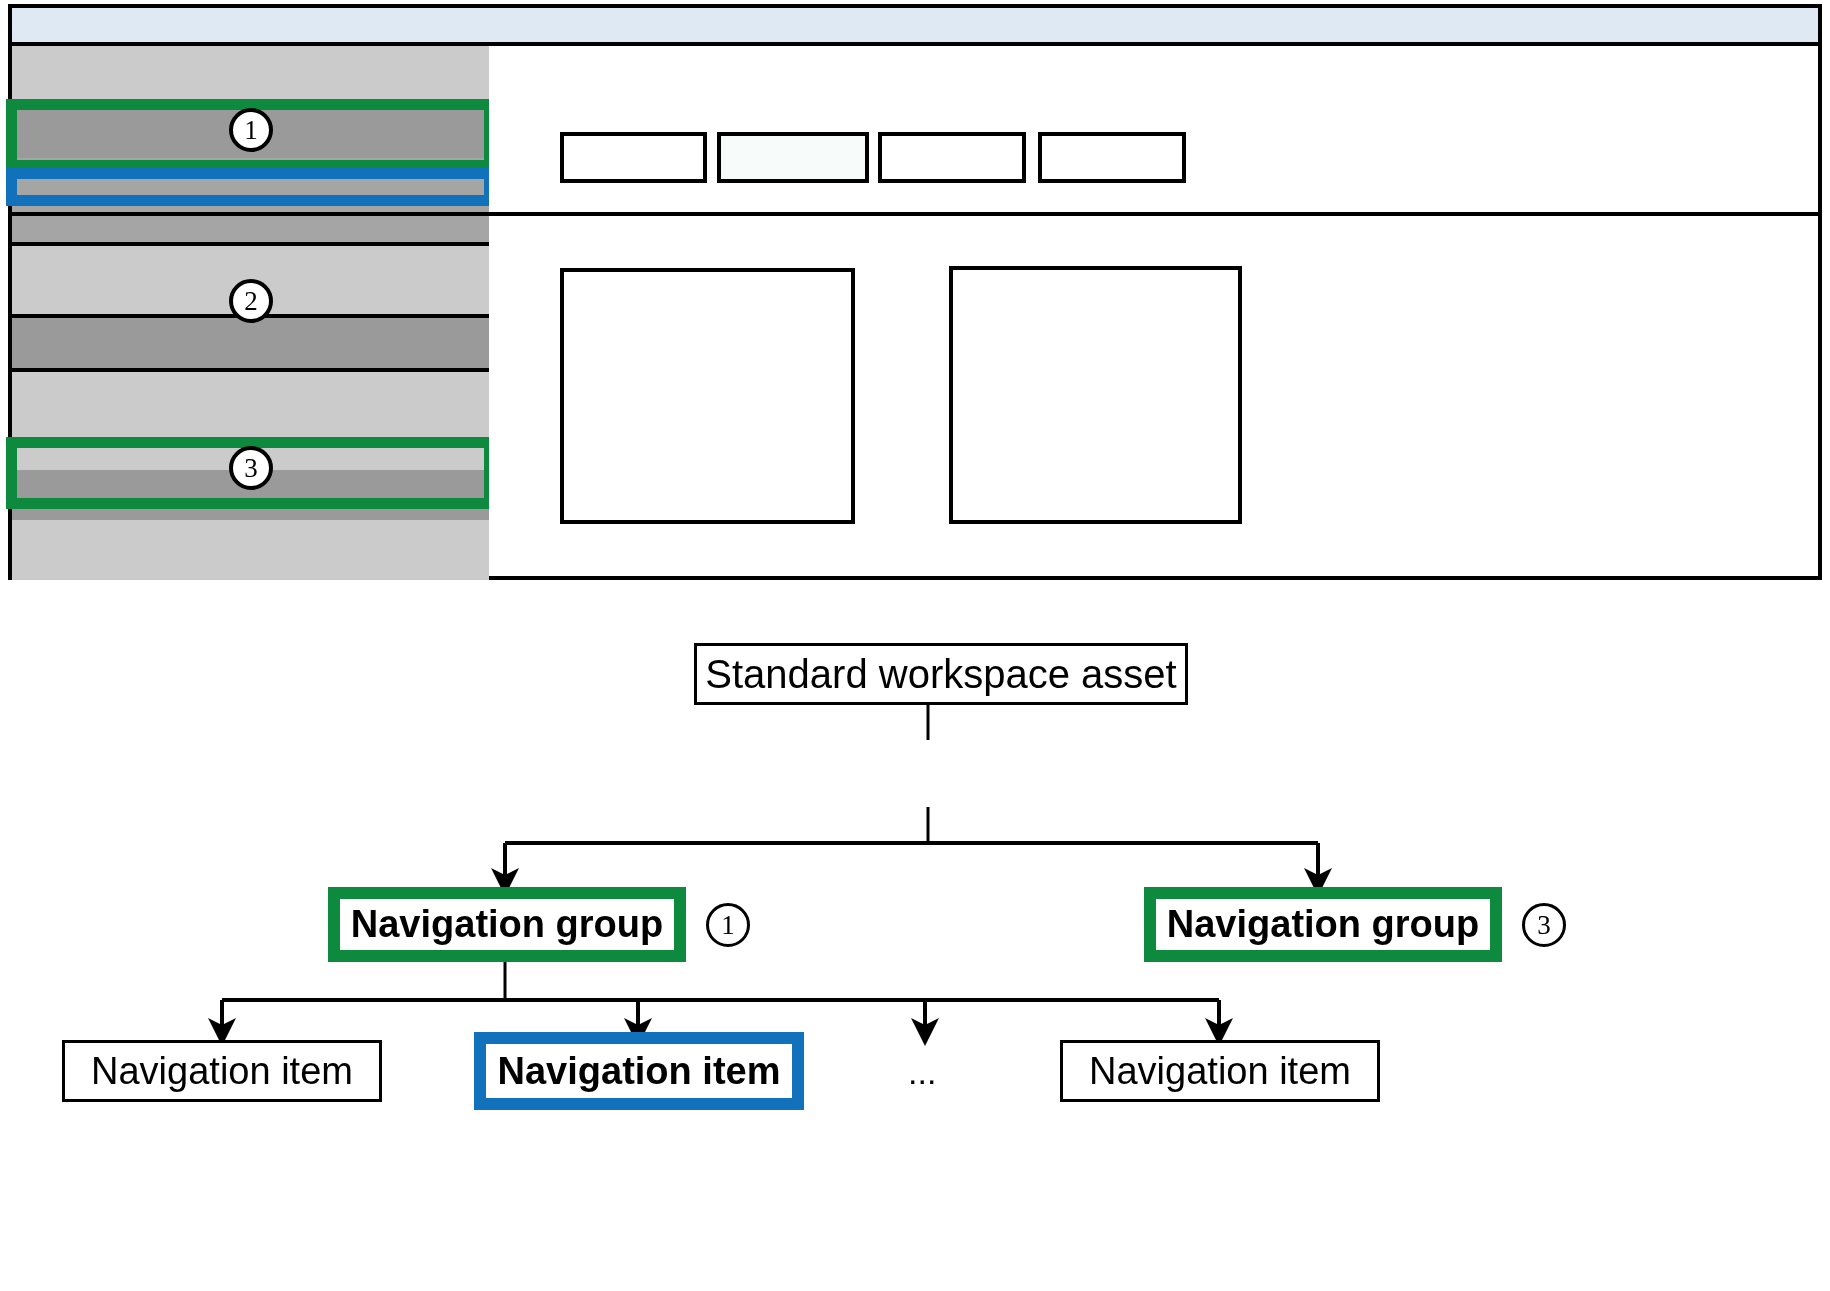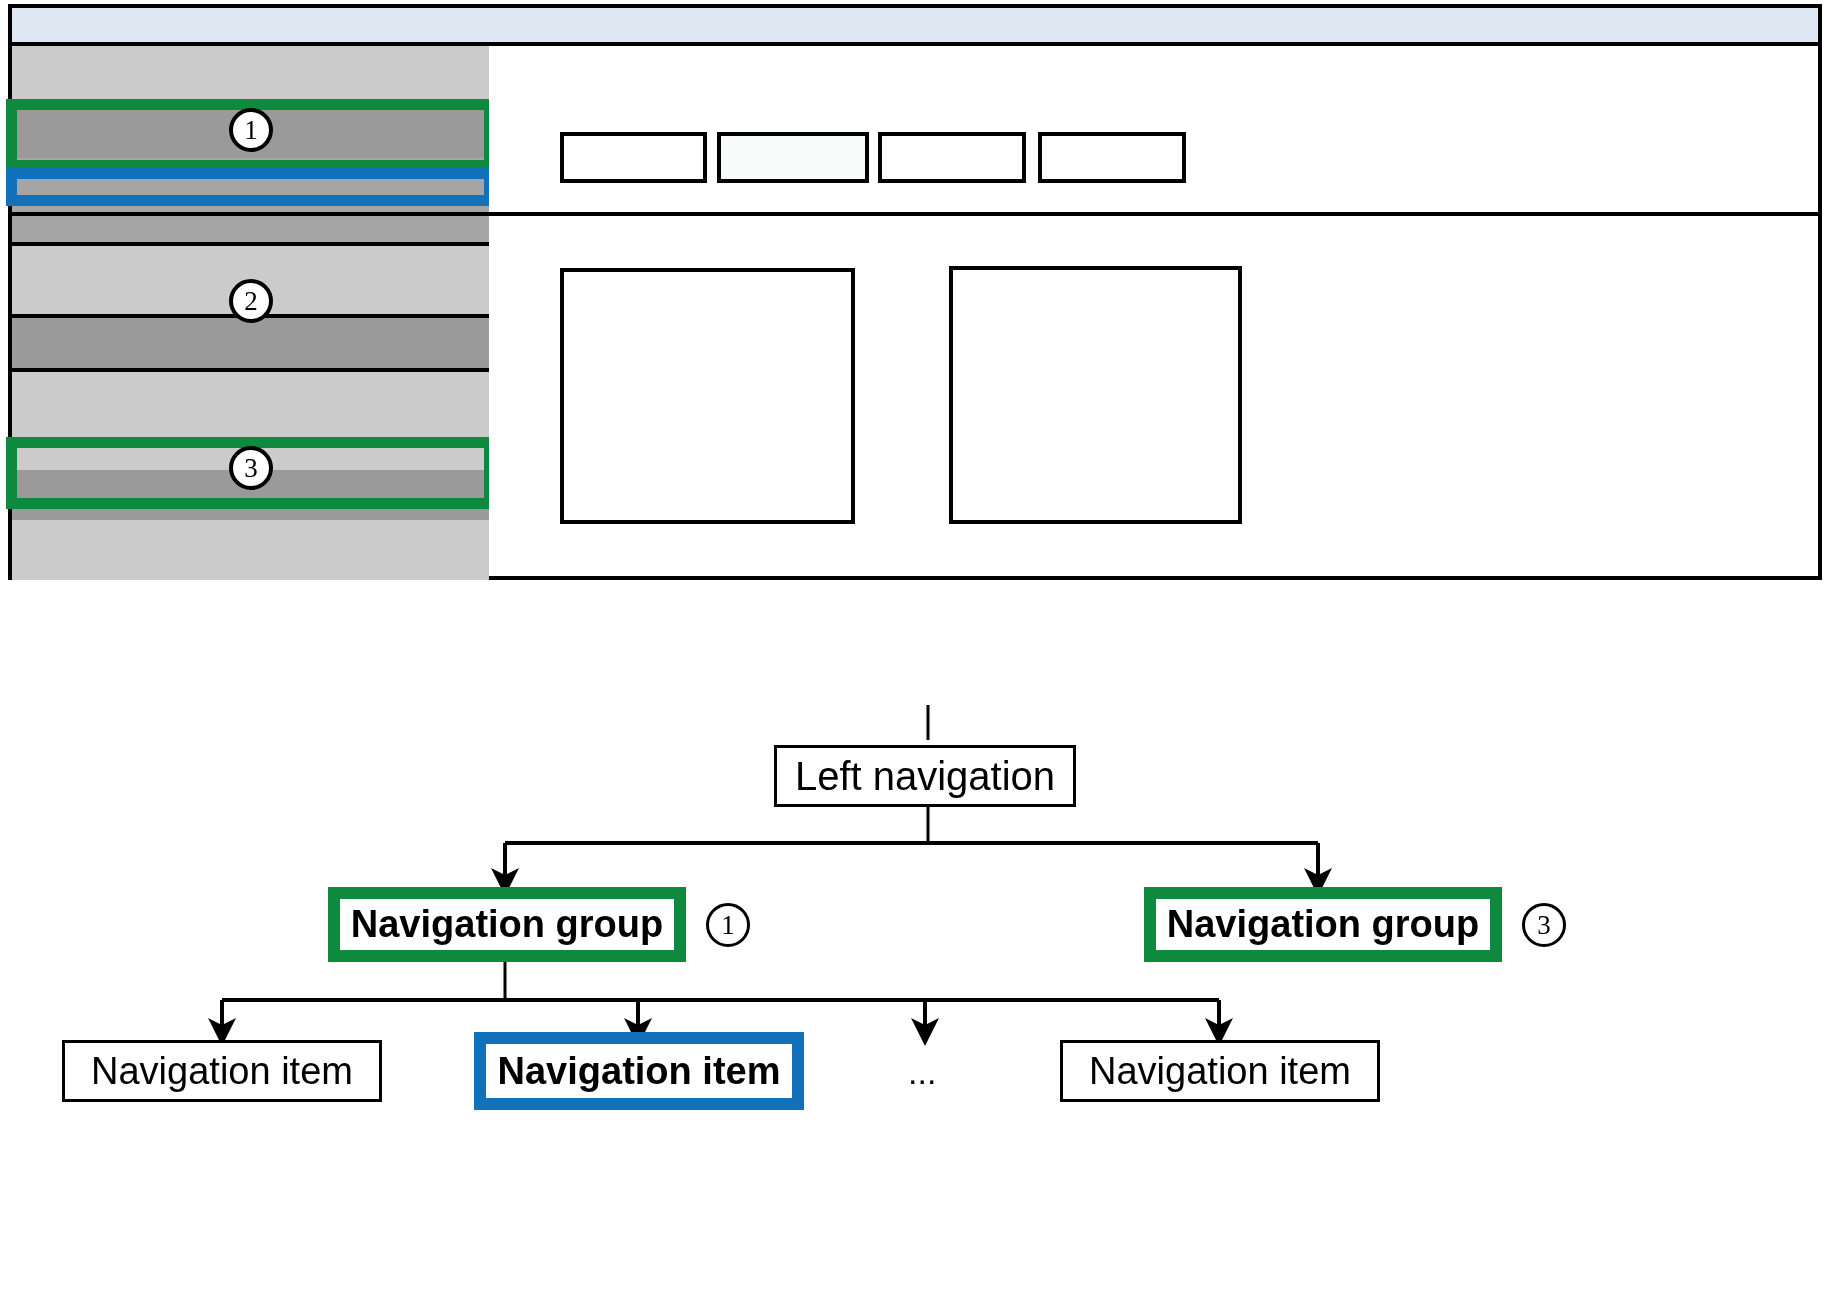--- a/index.html
+++ b/index.html
@@ -264,24 +264,24 @@
 
     <line x1="505" y1="362" x2="505" y2="400" stroke="#000000" stroke-width="3"></line>
 
     <line x1="222" y1="400" x2="1219" y2="400" stroke="#000000" stroke-width="4"></line>
     <line x1="222" y1="400" x2="222" y2="432" stroke="#000000" stroke-width="4" marker-end="url(#arrowhead)"></line>
     <line x1="638" y1="400" x2="638" y2="432" stroke="#000000" stroke-width="4" marker-end="url(#arrowhead)"></line>
     <line x1="925" y1="400" x2="925" y2="432" stroke="#000000" stroke-width="4" marker-end="url(#arrowhead)"></line>
     <line x1="1219" y1="400" x2="1219" y2="432" stroke="#000000" stroke-width="4" marker-end="url(#arrowhead)"></line>
   </svg>
 
-
-  <div class="node" style="left:774px;top:145px;width:302px;height:62px;font-size:40px;">
-    <span>Left navigation</span>
-  </div>
+  <div class="node" style="left:694px;top:43px;width:494px;height:62px;font-size:40px;">
+    <span>Standard workspace asset</span>
+  </div>
+
 
   <div class="node hl-green" style="left:328px;top:287px;width:358px;height:75px;font-size:38px;">
     <span class="node-inner">Navigation group</span>
   </div>
   <div class="tbadge" style="left:706px;top:303px;">1</div>
 
   <div class="node hl-green" style="left:1144px;top:287px;width:358px;height:75px;font-size:38px;">
     <span class="node-inner">Navigation group</span>
   </div>
   <div class="tbadge" style="left:1522px;top:303px;">3</div>

